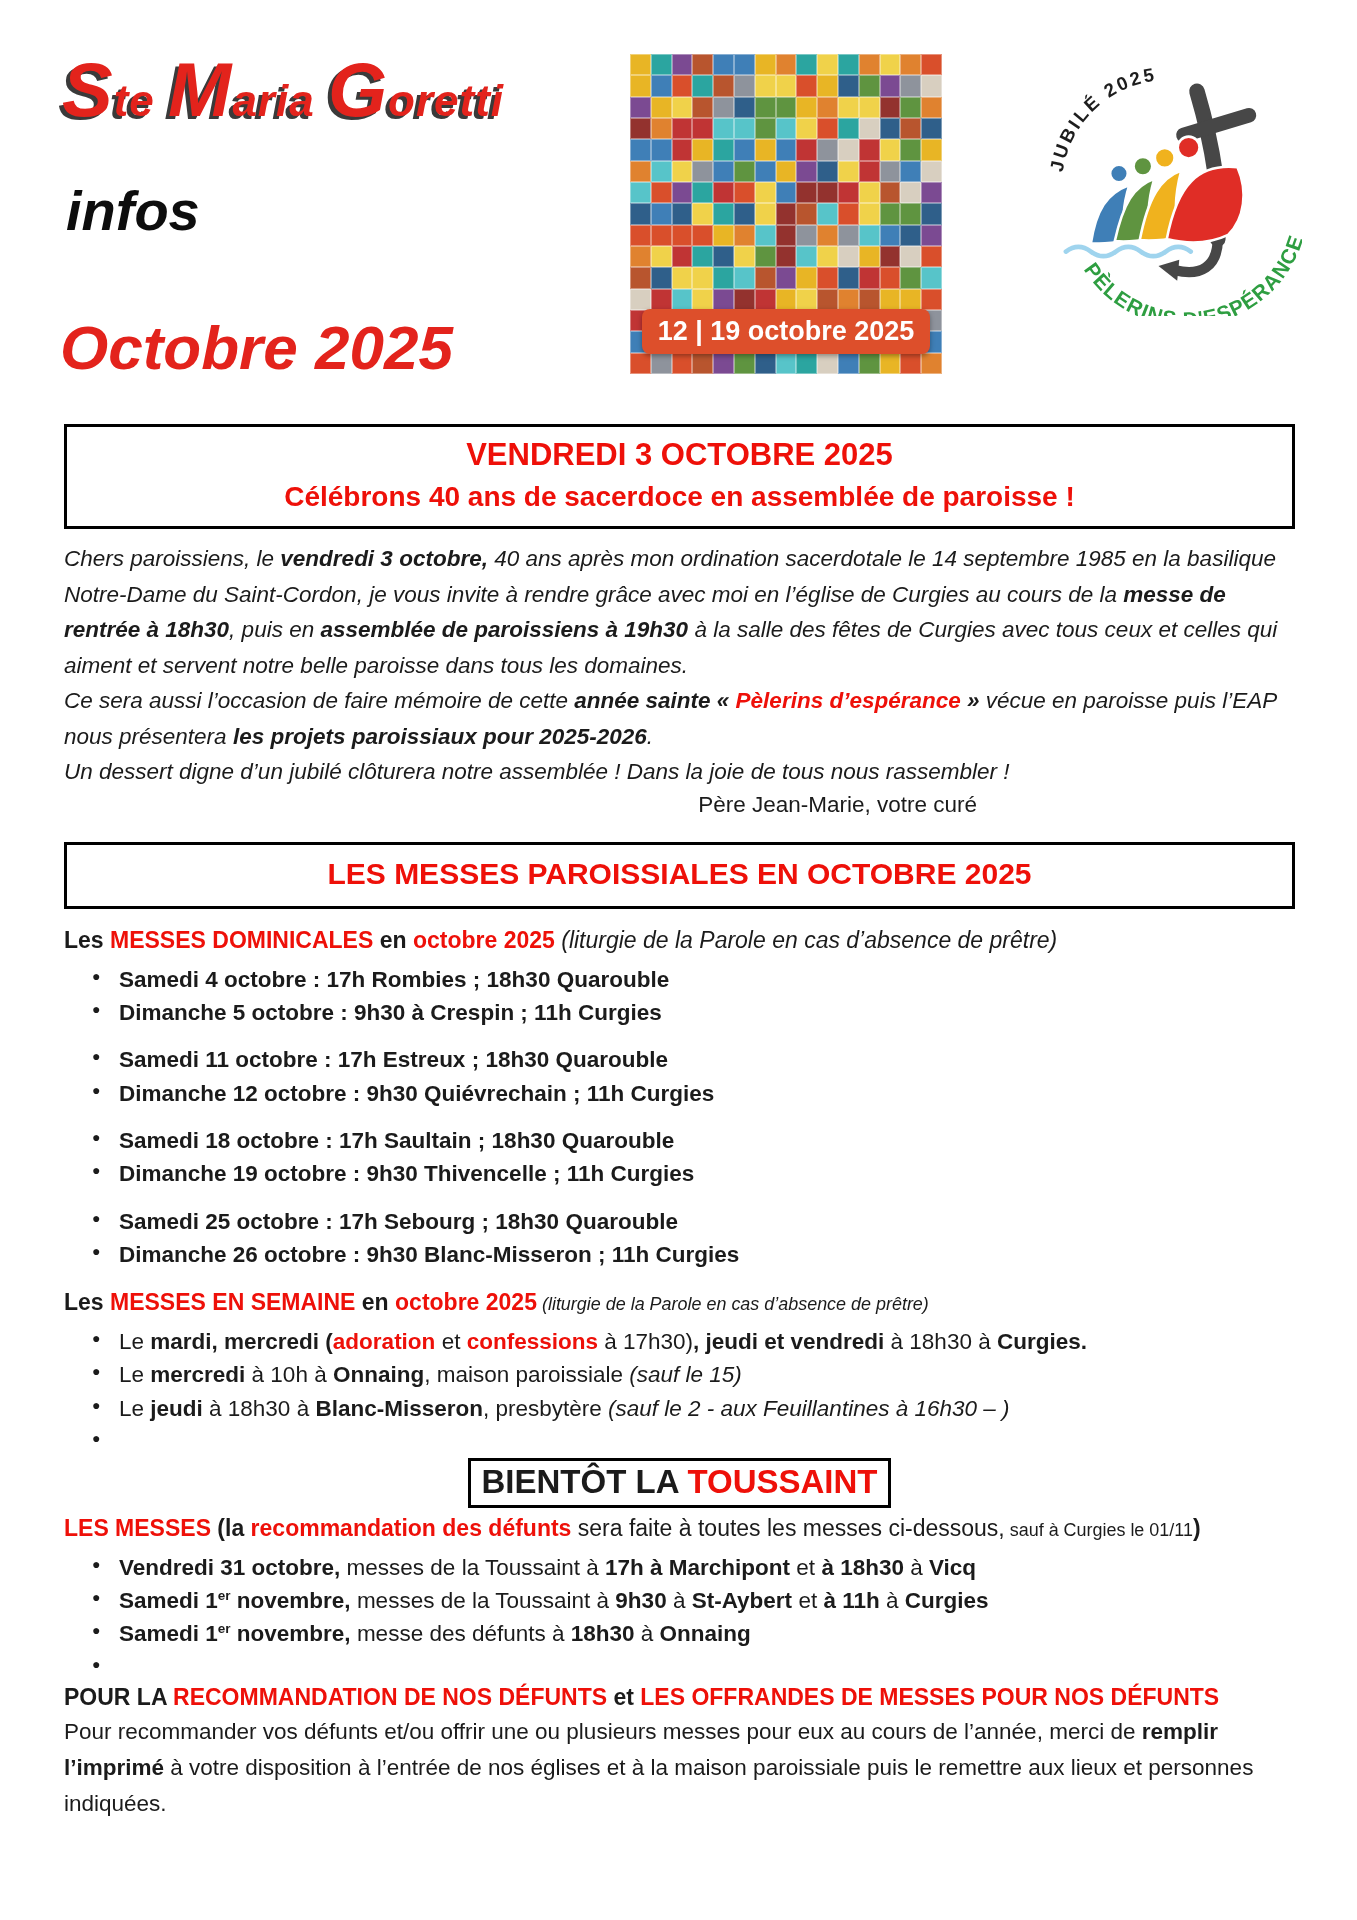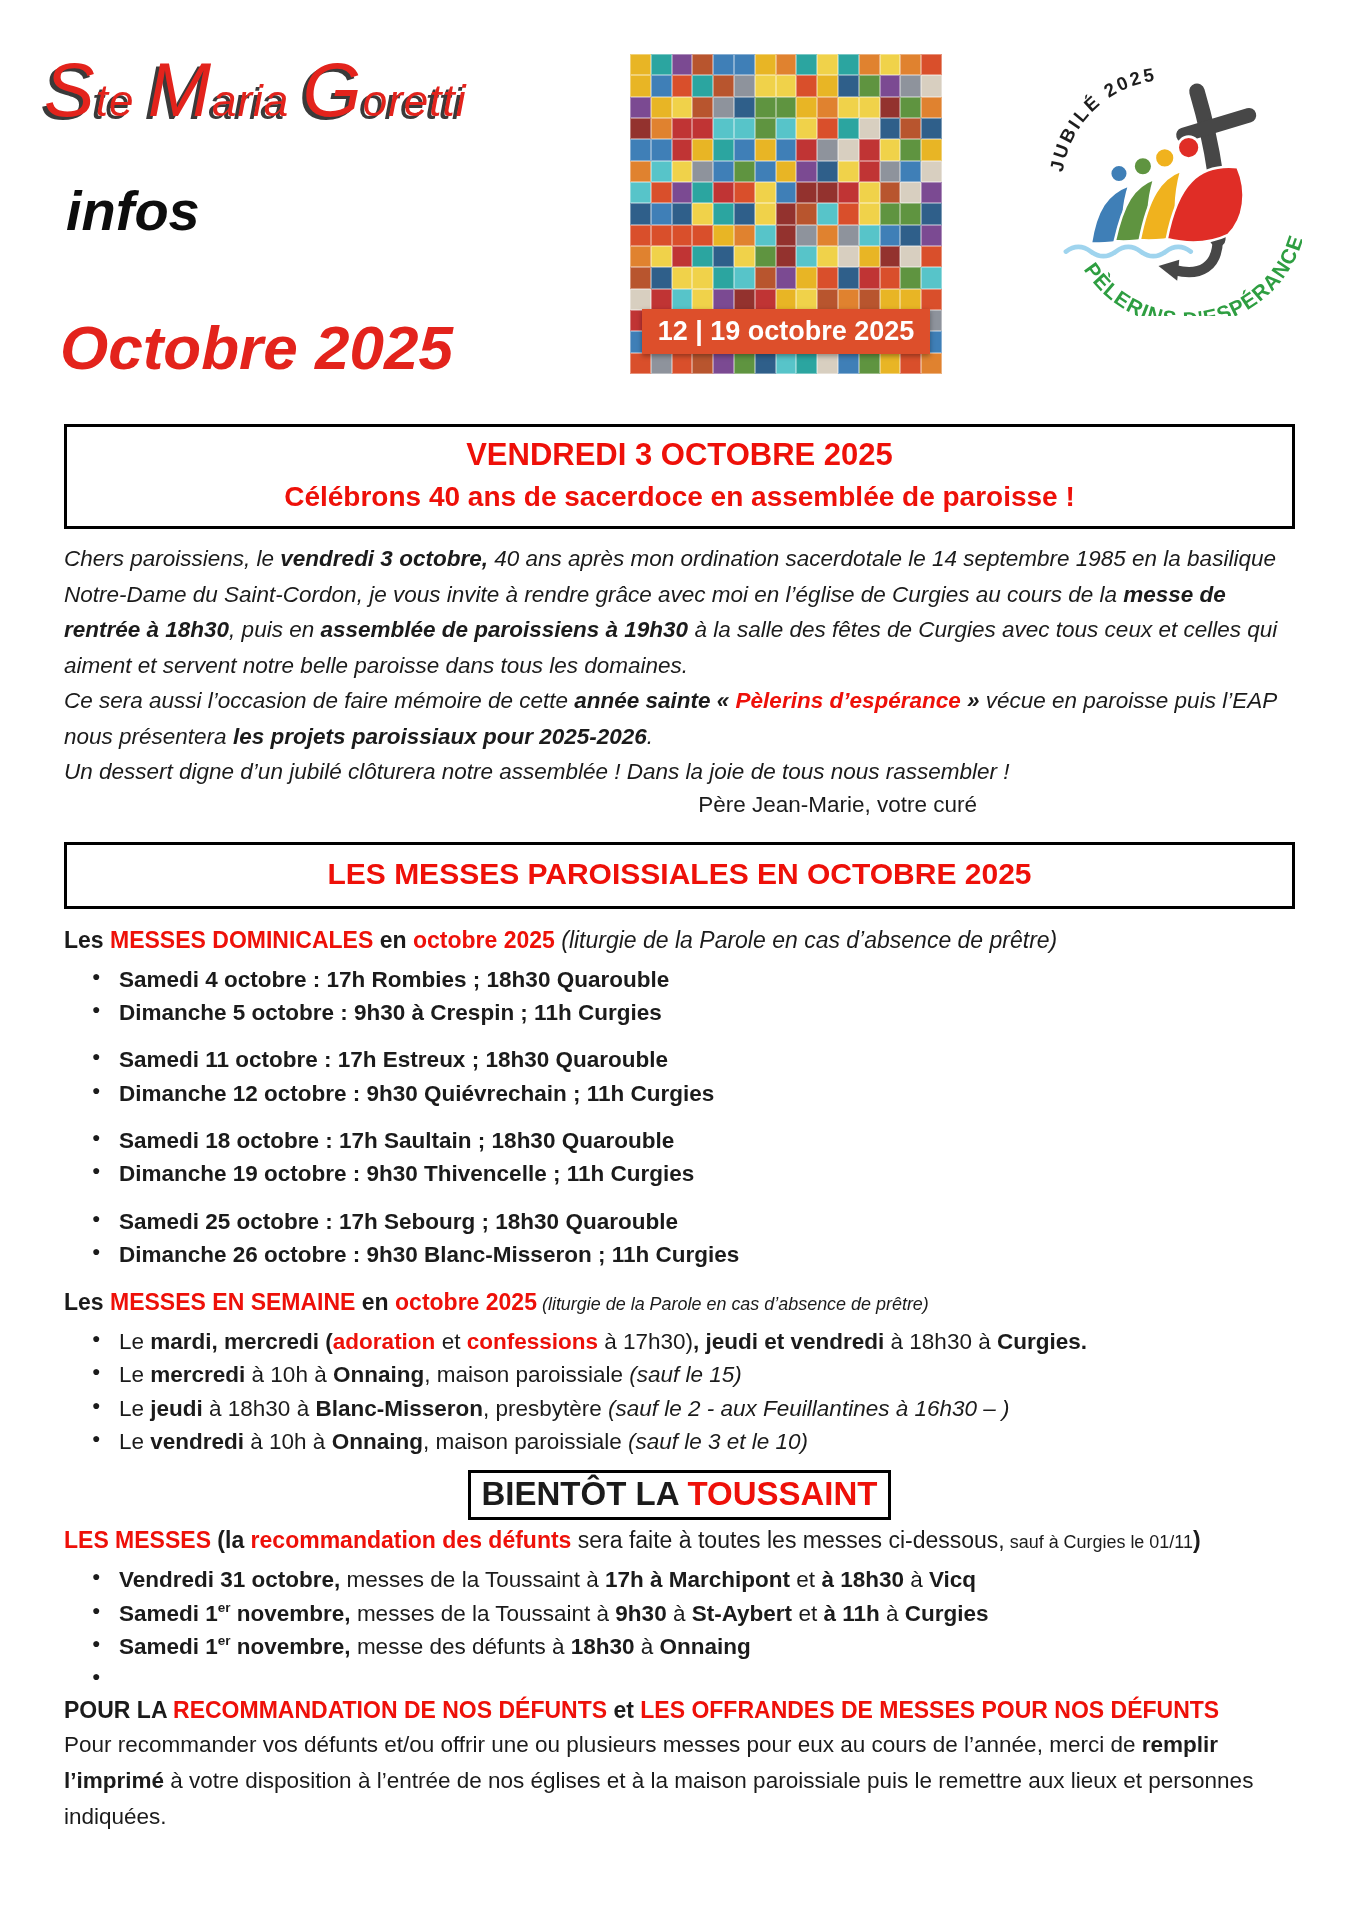--- a/index.html
+++ b/index.html
@@ -9,22 +9,22 @@
   *{box-sizing:border-box;}
   body{margin:0;background:#777;display:flex;justify-content:center;}
   .page{
     position:relative;width:1357px;height:1920px;background:#fff;
     font-family:"Liberation Sans","DejaVu Sans",sans-serif;color:#1b1b1b;
     overflow:hidden;
   }
   
   .header{position:relative;height:410px;}
   .mast-title{
-    position:absolute;left:44px;top:60px;
-    font-style:italic;font-weight:normal;color:var(--mast-red);
+    position:absolute;left:62px;top:60px;
+    font-style:italic;font-weight:bold;color:var(--mast-red);
     font-size:44px;letter-spacing:1px;white-space:nowrap;
     text-shadow:-4px 3px 0 #3a3a3a;
   }
   .mast-title .lg{font-size:76px;line-height:.8;}
   .mast-sub{
     position:absolute;left:66px;top:178px;
     font-style:italic;font-weight:bold;font-size:56px;color:#0d0d0d;
   }
   .month{
     position:absolute;left:60px;top:312px;
@@ -307,21 +307,21 @@
           <div style="background: rgb(47, 95, 138);"></div>
           <div style="background: rgb(87, 196, 201);"></div>
           <div style="background: rgb(43, 165, 160);"></div>
           <div style="background: rgb(216, 207, 192);"></div>
           <div style="background: rgb(63, 127, 183);"></div>
           <div style="background: rgb(95, 148, 64);"></div>
           <div style="background: rgb(232, 181, 37);"></div>
           <div style="background: rgb(217, 79, 43);"></div>
           <div style="background: rgb(224, 130, 47);"></div>
         </div>
-      <div class="banner" style="background: rgb(221, 79, 43);">12 | 19 octobre 2025</div>
+      <div class="banner" style="background: rgb(221, 79, 43); border-radius: 8px;">12 | 19 octobre 2025</div>
     </div>
 
     <div class="logo">
       <svg viewBox="0 0 250 250" width="260" height="260">
         <defs>
           <path id="arcTop" d="M20 112 A103 103 0 0 1 118 23" fill="none"></path>
           <path id="arcBot" d="M40 205 A115 115 0 0 0 238 82" fill="none"></path>
         </defs>
 
         <g stroke="#474747" stroke-linecap="round" fill="none">
@@ -418,21 +418,20 @@
         <div class="li">
           <span class="marker">●</span>
           <span><span>Le </span><span class="b">mercredi</span><span> à 10h à </span><span class="b">Onnaing</span><span>, maison paroissiale </span><span class="i">(sauf le 15)</span></span>
         </div>
         <div class="li">
           <span class="marker">●</span>
           <span><span>Le </span><span class="b">jeudi</span><span> à 18h30 à </span><span class="b">Blanc-Misseron</span><span>, presbytère </span><span class="i">(sauf le 2 - aux Feuillantines à 16h30 – )</span></span>
         </div>
         <div class="li">
           <span class="marker">●</span>
-          <span><span>Le </span><span class="b">vendredi</span><span> à 10h à </span><span class="b">Onnaing</span><span>, maison paroissiale </span><span class="i">(sauf le 3 et le 10)</span></span>
         </div>
       </div>
 
     <div class="t-box"><span class="b">BIENTÔT LA </span><span class="b red">TOUSSAINT</span></div>
 
     <div class="section-heading" style="margin-top:6px;"><span class="b red">LES MESSES</span><span class="b"> (la </span><span class="b red">recommandation des défunts</span><span> sera faite à toutes les messes ci-dessous,</span><span class="sm"> sauf à Curgies le 01/11</span><span class="b">)</span></div>
     <div class="list">
         <div class="li">
           <span class="marker">●</span>
           <span><span class="b">Vendredi 31 octobre,</span><span> messes de la Toussaint à </span><span class="b">17h à Marchipont</span><span> et </span><span class="b">à 18h30</span><span> à </span><span class="b">Vicq</span></span>

